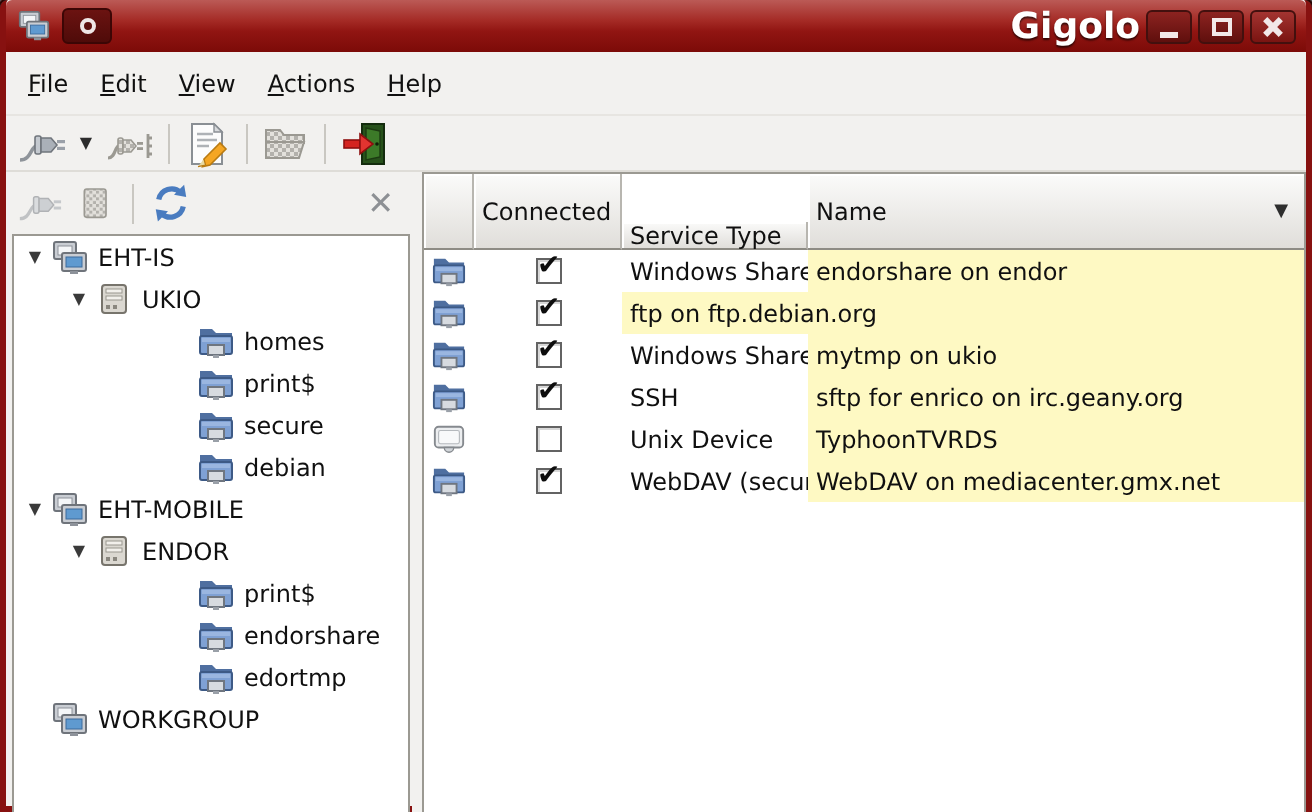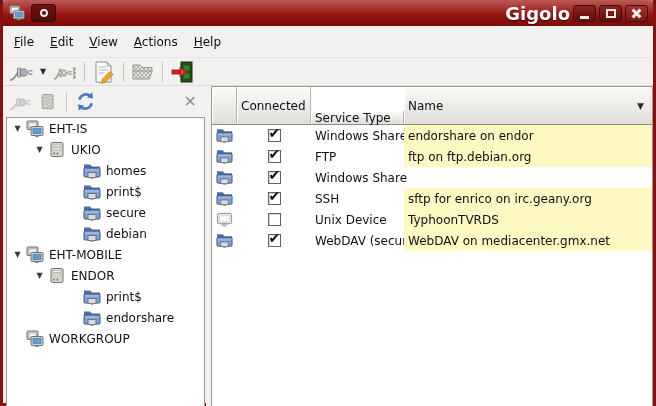--- a/index.html
+++ b/index.html
@@ -62,21 +62,21 @@
 
   
   .content{ display:flex; height:328px; }
 
   .sidebar{ width:203px; display:flex; flex-direction:column; }
   .side-toolbar{ height:31px; display:flex; align-items:center; padding:0 3px; }
   .sbtn{ height:26px; min-width:28px; display:flex; align-items:center; justify-content:center; }
   .side-close{ margin-left:auto; margin-right:6px; font-size:16px; font-weight:bold; color:#8d9094; }
   .tree{ flex:1; margin:0 1px 3px 3px; background:#fff; border:1px solid #9b9992; overflow:hidden; }
   .tree-row{ height:21px; display:flex; align-items:center; }
-  .lvl0{ padding-left:3px; } .lvl1{ padding-left:25px; } .lvl2{ padding-left:60px; }
+  .lvl0{ padding-left:3px; } .lvl1{ padding-left:25px; } .lvl2{ padding-left:60px;margin-left:16px; }
   .expander{ width:15px; font-size:8px; color:#3a3a3a; text-align:center; flex:0 0 auto; }
   .tree-icon{ width:20px; height:18px; flex:0 0 auto; }
   .tree-label{ margin-left:4px; white-space:nowrap; }
 
   .splitter{ width:5px; background:#f2f1ef; }
 
   .main{ flex:1; display:flex; flex-direction:column; margin:0 0 3px 0;
          border:1px solid #9b9992; background:#fff; overflow:hidden; }
   .thead{ display:flex; height:38px; flex:0 0 auto; }
   .hcell{ background:linear-gradient(#fbfbfa,#e0deda); border-right:1px solid #b8b6b0;
@@ -334,20 +334,27 @@
             </svg>
           <span class="tree-label">print$</span>
         </div>
         <div class="tree-row lvl2">
           <span class="expander"></span>
           <svg class="tree-icon">
               <use href="#sym-share"></use>
             </svg>
           <span class="tree-label">endorshare</span>
         </div>
+        <div class="tree-row lvl2">
+          <span class="expander"></span>
+          <svg class="tree-icon">
+              <use href="#sym-share"></use>
+            </svg>
+          <span class="tree-label">edortmp</span>
+        </div>
         <div class="tree-row lvl0">
           <span class="expander"></span>
           <svg class="tree-icon">
               <use href="#sym-workgroup"></use>
             </svg>
           <span class="tree-label">WORKGROUP</span>
         </div>
       </div>
     </div>
 
@@ -386,35 +393,35 @@
         <div class="cell-icon">
             <svg class="row-icon">
               <use href="#sym-share"></use>
             </svg>
           </div>
         <div class="cell-conn">
             <span class="checkbox checked">
               <span class="tick">✔</span>
             </span>
           </div>
-        <div class="cell-serv">FTP</div>
         <div class="cell-name">ftp on ftp.debian.org</div>
       </div>
       <div class="trow">
         <div class="cell-icon">
             <svg class="row-icon">
               <use href="#sym-share"></use>
             </svg>
           </div>
         <div class="cell-conn">
             <span class="checkbox checked">
               <span class="tick">✔</span>
             </span>
           </div>
         <div class="cell-serv">Windows Share</div>
+        <div class="cell-name">mytmp on ukio</div>
       </div>
       <div class="trow">
         <div class="cell-icon">
             <svg class="row-icon">
               <use href="#sym-share"></use>
             </svg>
           </div>
         <div class="cell-conn">
             <span class="checkbox checked">
               <span class="tick">✔</span>

